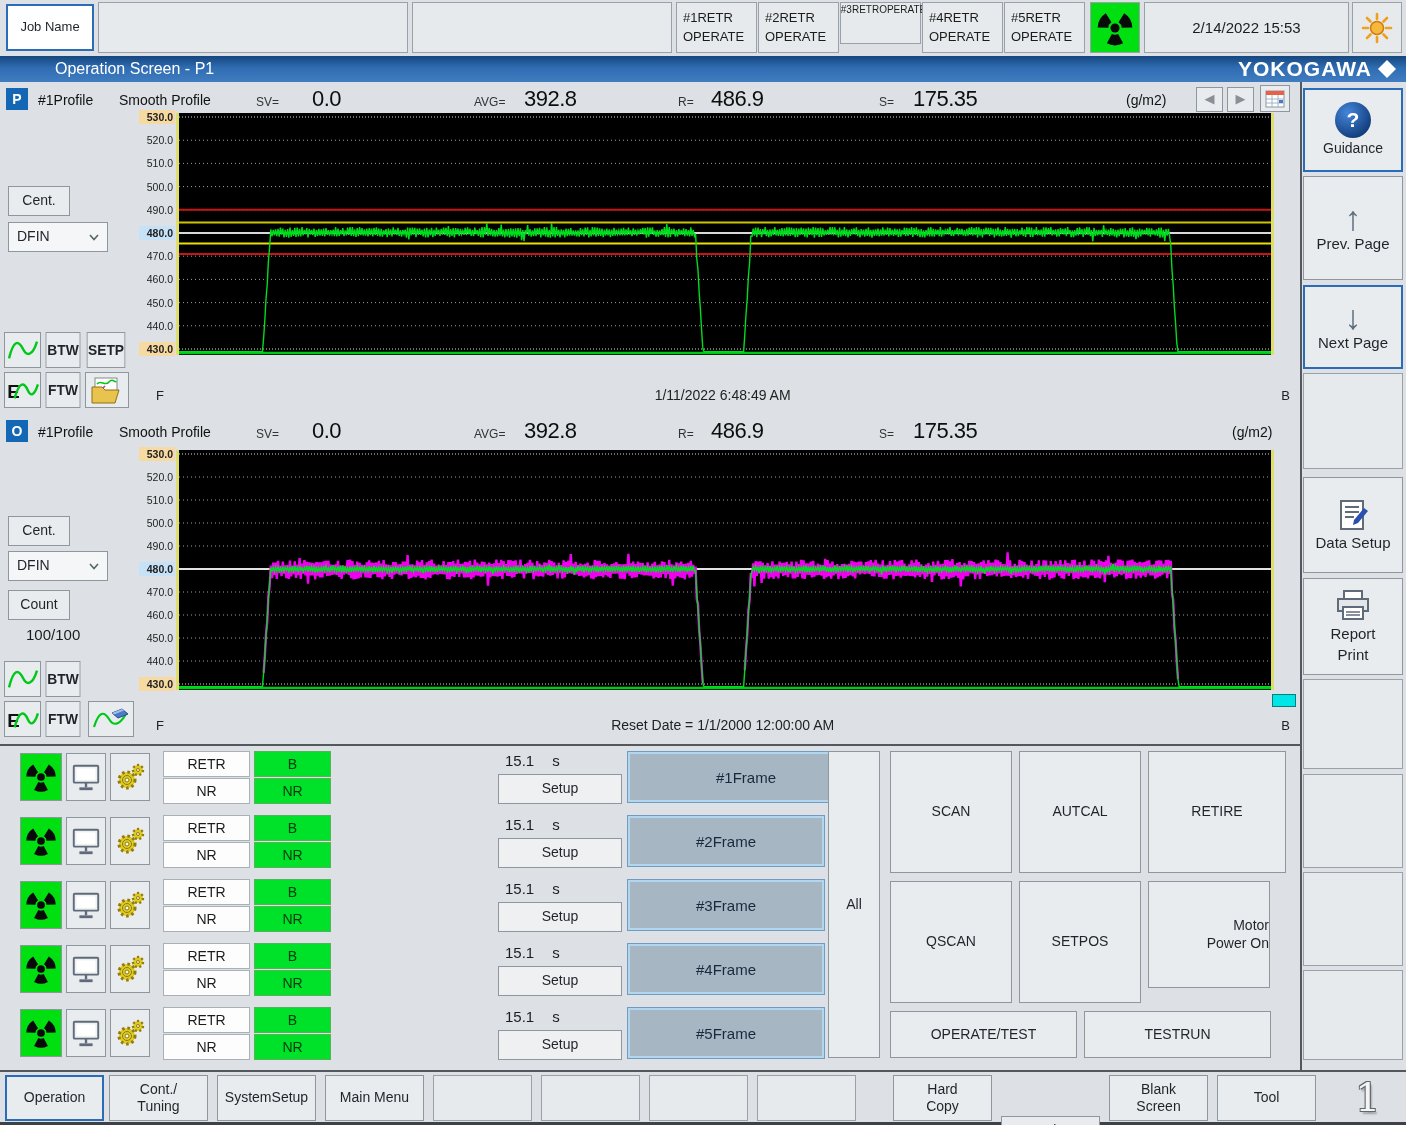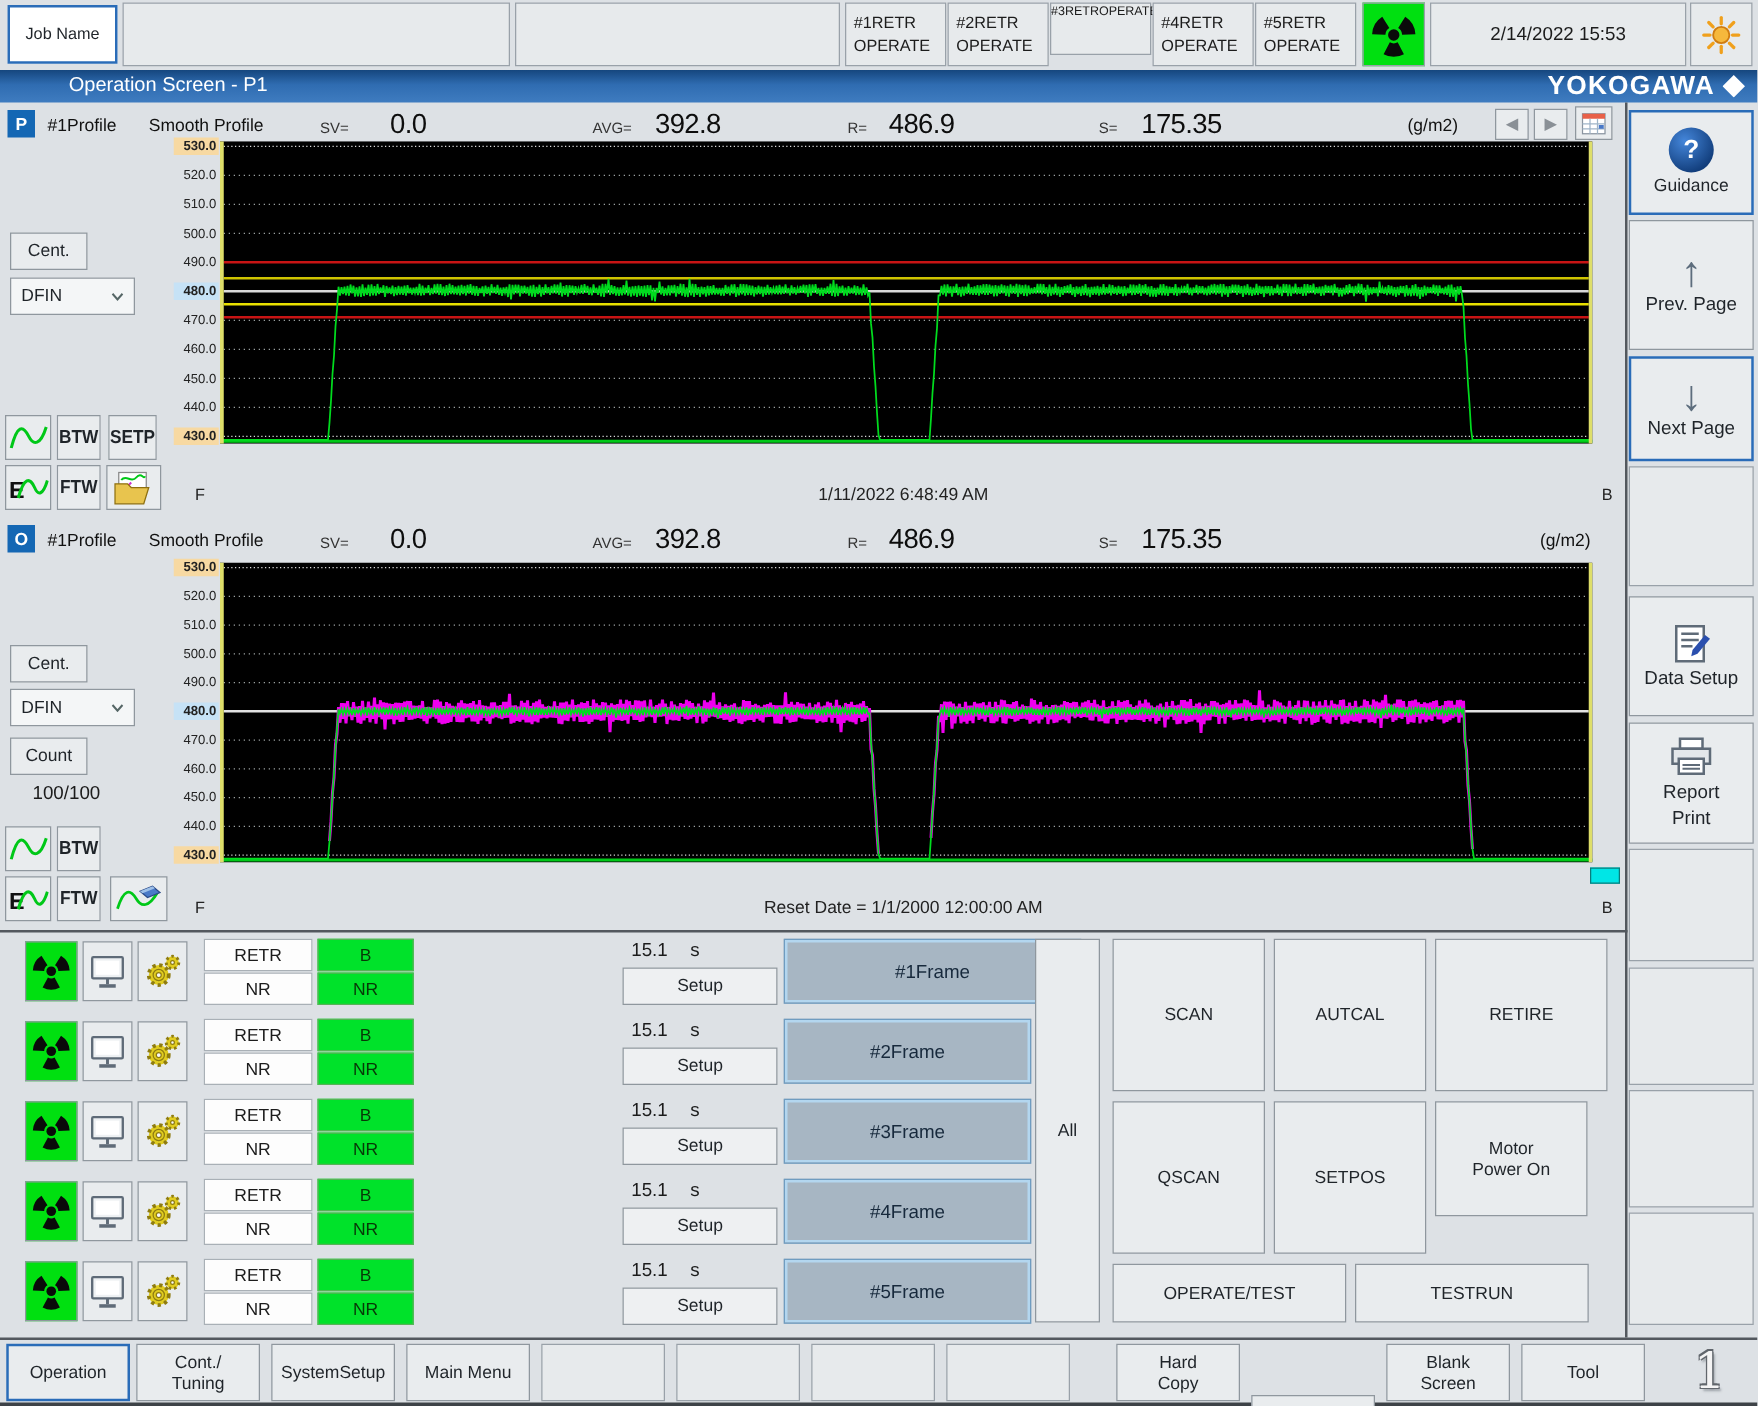--- a/index.html
+++ b/index.html
@@ -512,21 +512,21 @@
   </div>
 <div class="abs btn cmd" style="left:1148px;top:751px;width:138px;height:122px;">
   <span>RETIRE</span>
   </div>
 <div class="abs btn cmd" style="left:890px;top:881px;width:122px;height:122px;">
   <span>QSCAN</span>
   </div>
 <div class="abs btn cmd" style="left:1019px;top:881px;width:122px;height:122px;">
   <span>SETPOS</span>
   </div>
-<div class="abs btn cmd" style="left:1148px;top:881px;width:122px;height:92px;flex-direction:column;">
+<div class="abs btn cmd" style="left:1148px;top:881px;width:122px;height:107px;flex-direction:column;align-items:flex-end;">
   <span>Motor</span>
   <span>Power On</span>
   </div>
 <div class="abs btn cmd" style="left:890px;top:1011px;width:187px;height:47px;">
   <span>OPERATE/TEST</span>
   </div>
 <div class="abs btn cmd" style="left:1084px;top:1011px;width:187px;height:47px;">
   <span>TESTRUN</span>
   </div>
 

